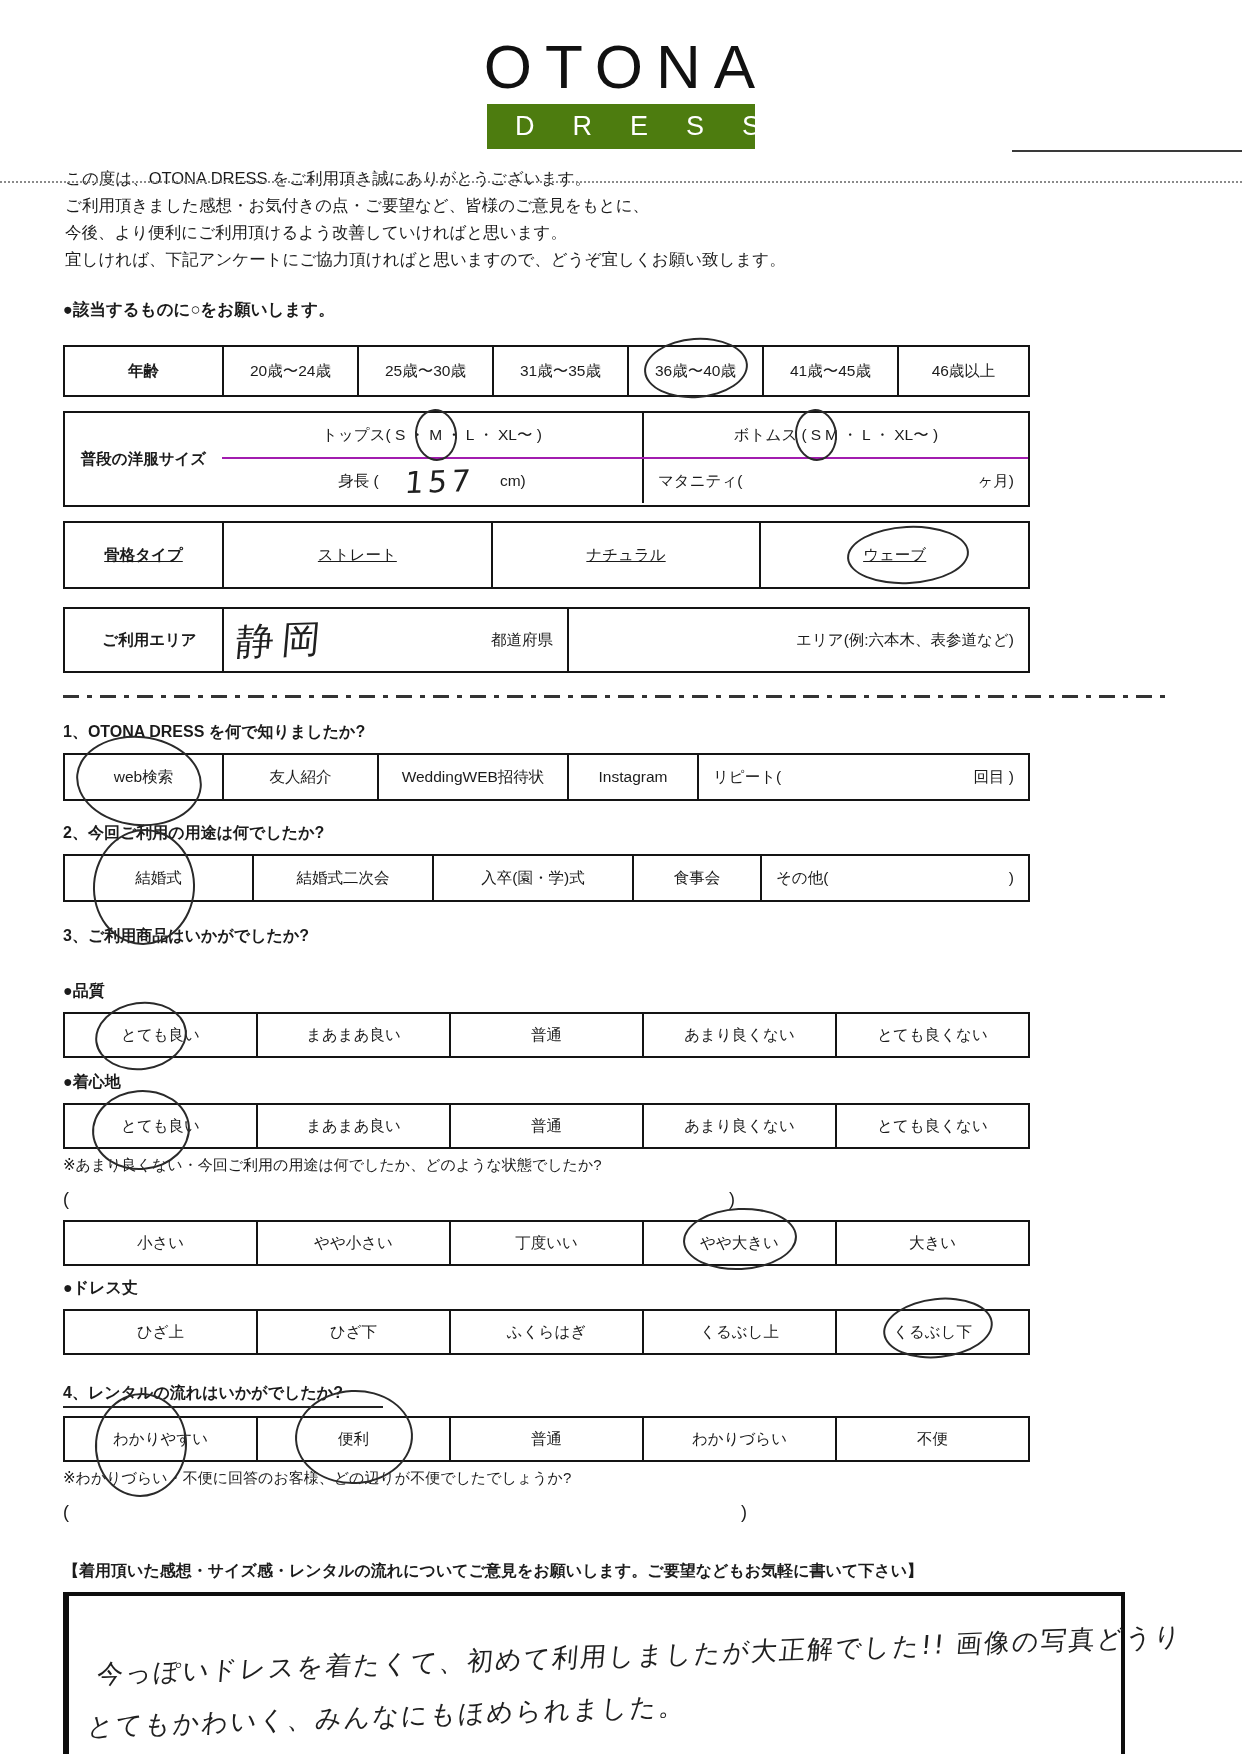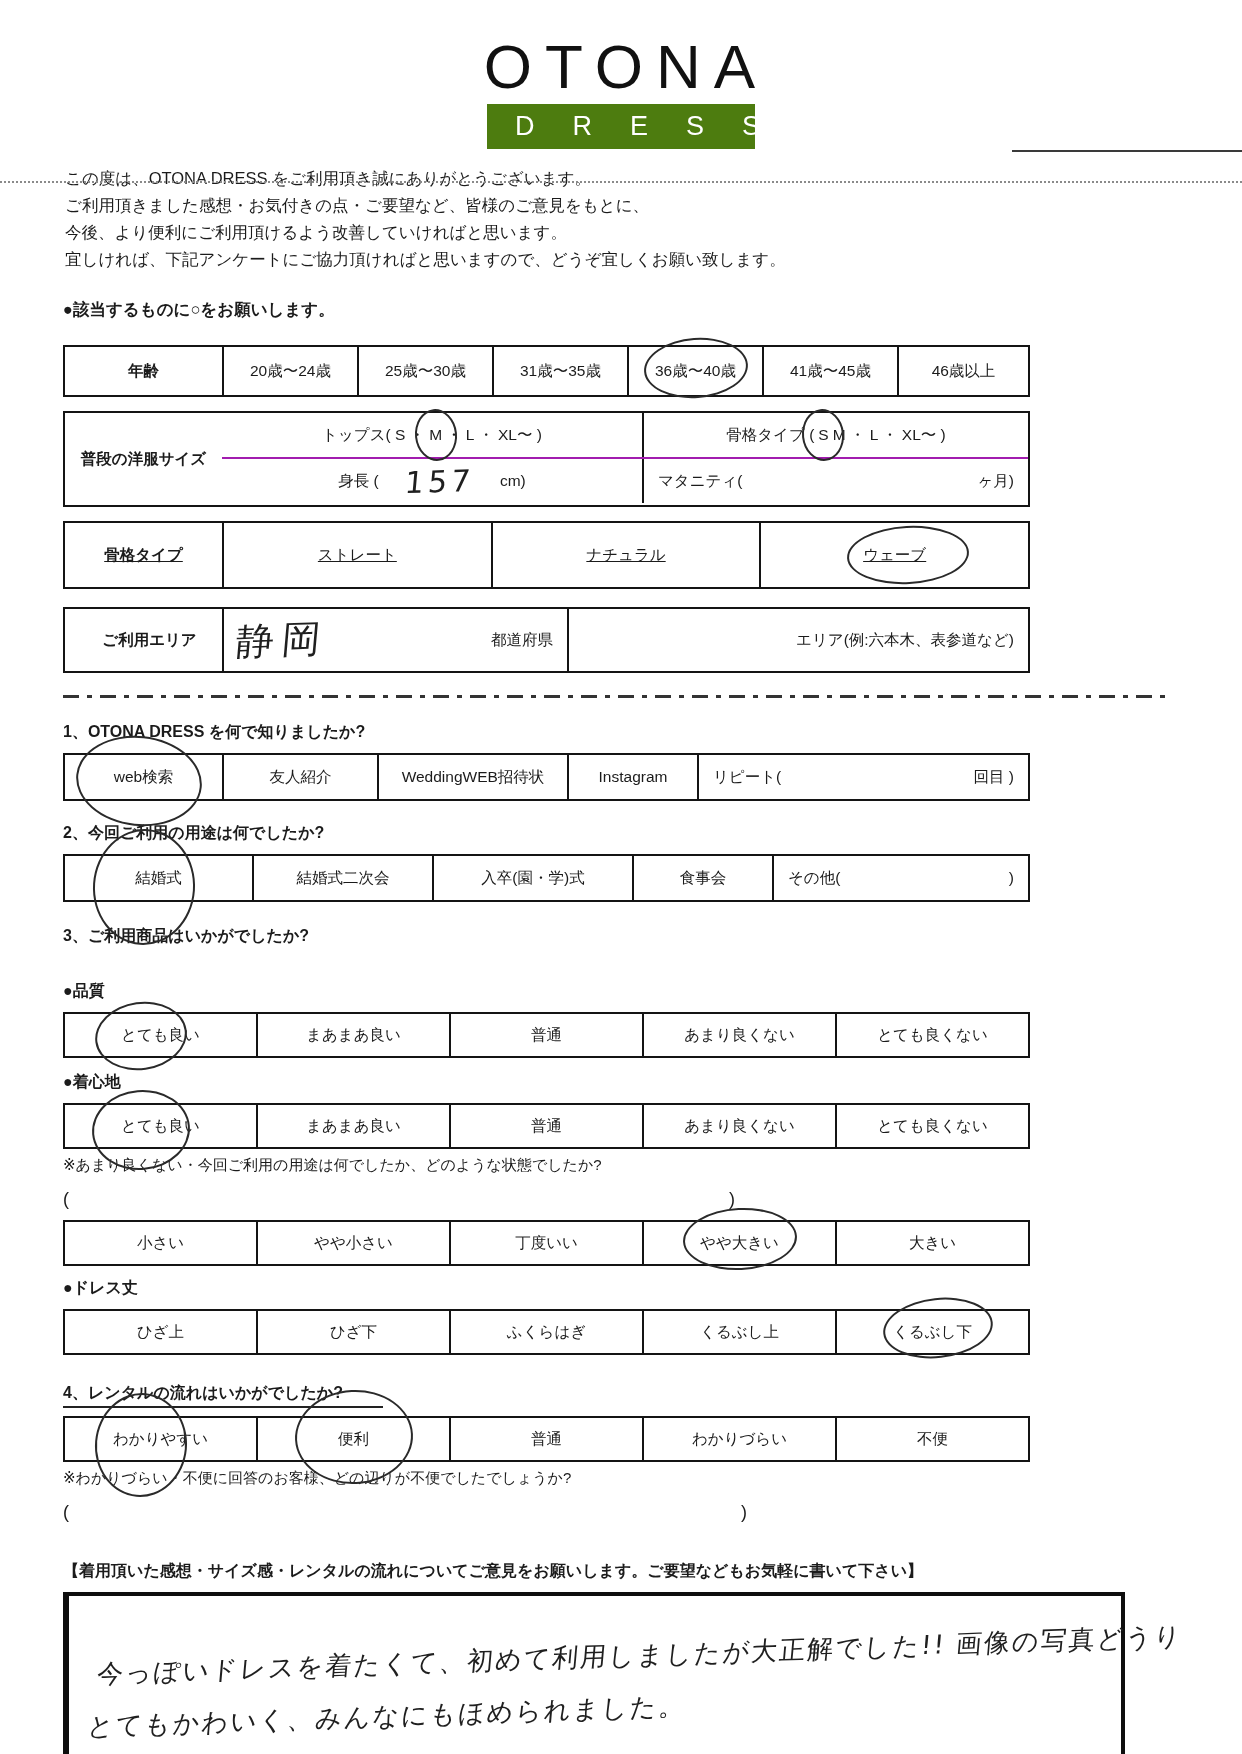--- a/index.html
+++ b/index.html
@@ -76,21 +76,21 @@
   .circ.length  { width:106px; height:56px; left:53%; top:40%; transform:translate(-50%,-50%) rotate(-6deg); }
   .circ.easy    { width:88px;  height:100px; left:40%; top:64%; transform:translate(-50%,-50%) rotate(5deg); }
   .circ.handy   { width:114px; height:90px; left:50%; top:46%; transform:translate(-50%,-50%) rotate(-3deg); }
   
   .w-label { width:157px; flex:none; }
   .age-opt { width:135px; flex:none; }
   .flex1 { flex:1; }
   .q1-c1{width:157px;flex:none;} .q1-c2{width:155px;flex:none;} .q1-c3{width:190px;flex:none;}
   .q1-c4{width:130px;flex:none;} .q1-c5{flex:1;}
   .q2-c1{width:187px;flex:none;} .q2-c2{width:180px;flex:none;} .q2-c3{width:200px;flex:none;}
-  .q2-c4{width:140px;flex:none;} .q2-c5{flex:1;}
+  .q2-c4{width:128px;flex:none;} .q2-c5{flex:1;}
   .sz-left{width:420px;flex:none;} .sz-right{flex:1;}
   .ar-mid{width:345px;flex:none;} .ar-right{flex:1;}
   
   .underlined { display:inline-block; border-bottom:2px solid #222; padding-right:40px; padding-bottom:2px; }
   
   .comment-header { margin-top:38px; font-size:16px; font-weight:bold; }
   .comment-box {
     margin-top:10px; width:1062px; height:368px; box-sizing:border-box;
     border:4px solid #0e0e0e; border-left-width:6px; padding:42px 0 0 28px;
   }
@@ -138,21 +138,21 @@
         <div class="row">
           <div class="cell sz-left" style="height:44px;border-left:none">
             <span>トップス( S ・</span>
             <span class="opt-letter">
               <span>M</span>
               <span class="circ small"></span>
             </span>
             <span>・ L ・ XL〜 )</span>
           </div>
           <div class="cell sz-right" style="height:44px">
-            <span>骨格タイプ (</span>
+            <span>ボトムス (</span>
             <span class="opt-letter">
               <span>S</span>
               <span class="circ small"></span>
             </span>
             <span>M ・ L ・ XL〜 )</span>
           </div>
         </div>
         <div class="row">
           <div class="cell sz-left" style="height:44px;border-left:none">
             <span>身長 (</span>

